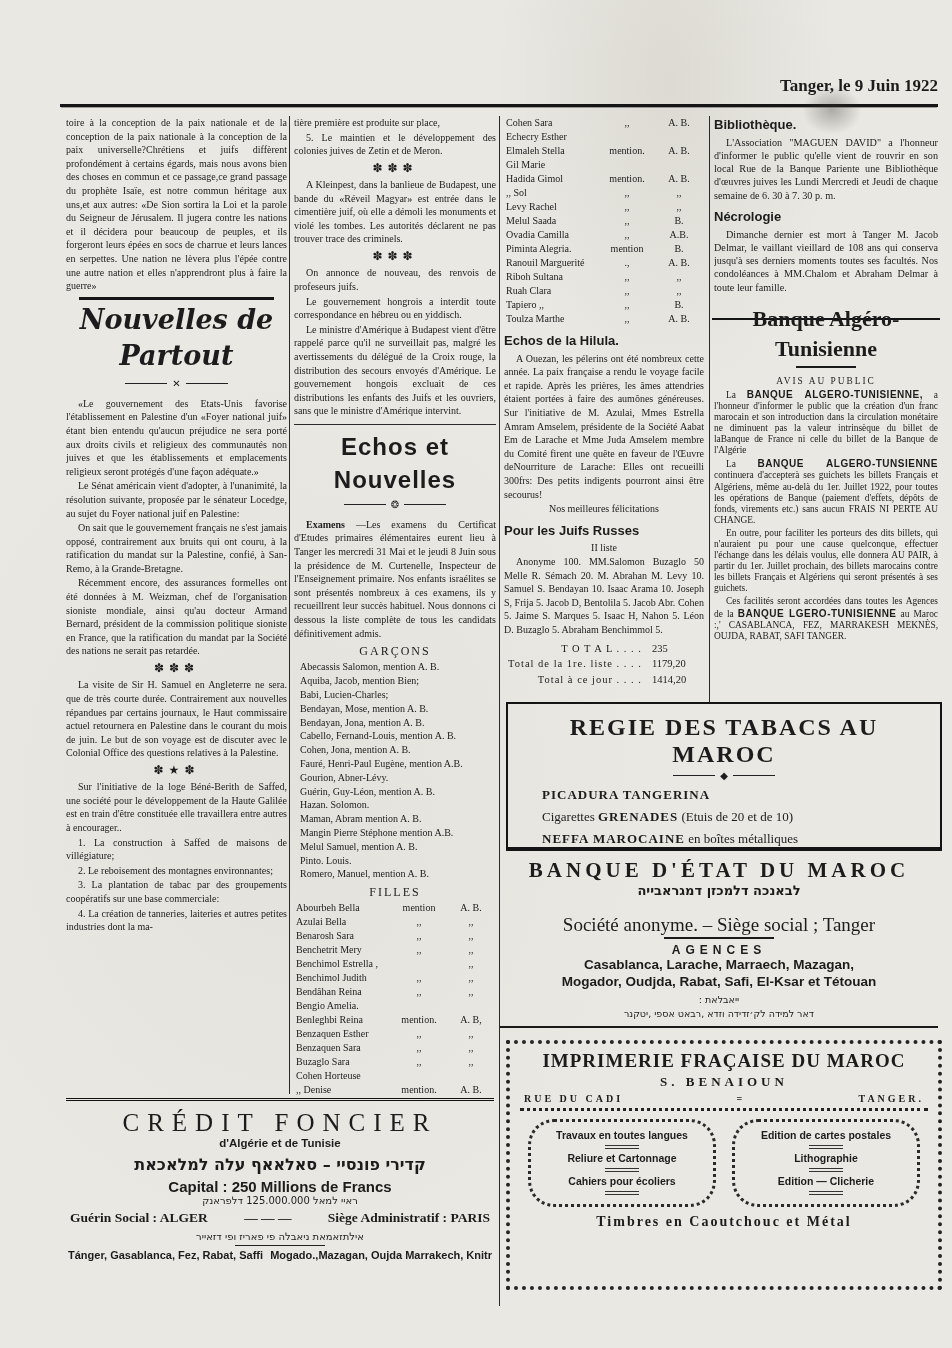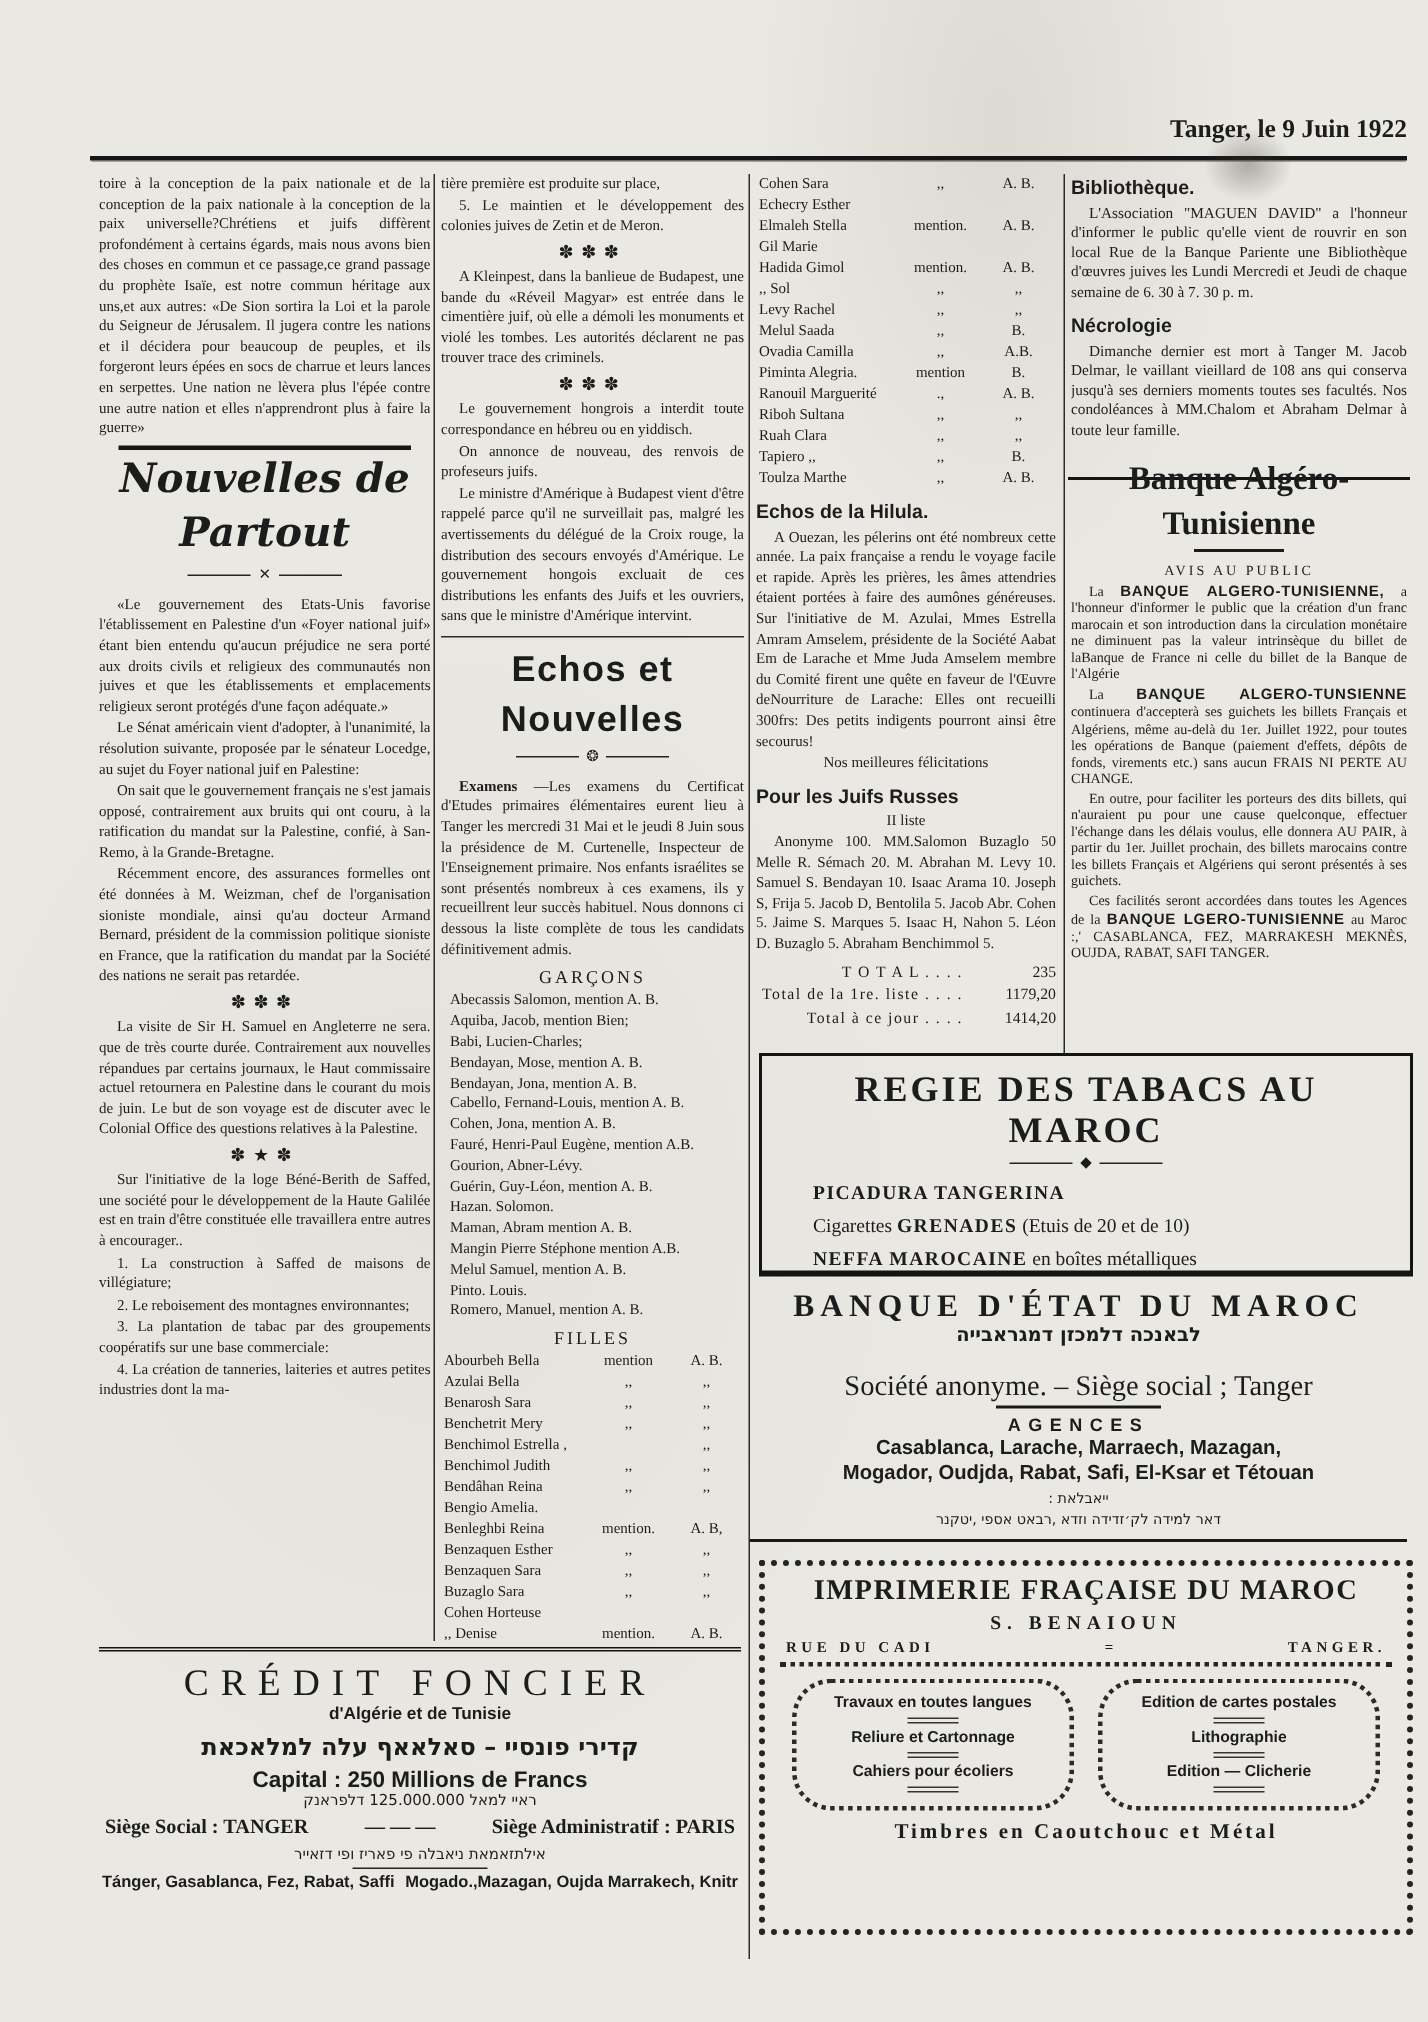--- a/index.html
+++ b/index.html
@@ -31,21 +31,21 @@
   .center{text-align:center;text-indent:0!important;}
   .list-head{text-align:center;font-size:12px;letter-spacing:2px;font-weight:normal;margin:3px 0 1px 0;text-indent:0!important;}
   .g-row{font-size:10px;line-height:1.38;padding-left:6px;text-align:left;}
   .name-row{display:flex;font-size:10px;line-height:1.4;text-align:left;}
   .nr-n{flex:1;padding-left:2px;}
   .nr-m{width:54px;text-align:center;}
   .nr-g{width:50px;text-align:center;}
   .totals{margin-top:4px;font-size:10.5px;}
   .t-row{display:flex;align-items:flex-end;line-height:1.5;}
   .t-label{flex:1;text-align:right;padding-right:10px;letter-spacing:1px;}
-  .t-val{width:52px;text-align:right;}
+  .t-val{width:52px;text-align:left;}
   
   .serif-banner{font-weight:bold;font-size:22px;text-align:center;margin:10px 0 2px 0;text-indent:0!important;}
   .short-rule{height:2px;background:#1a1a1a;width:60px;margin:0 auto 8px auto;}
   .avis{font-size:12.5px;letter-spacing:2px;margin-bottom:4px;}
   .dense p{font-size:9.4px;line-height:1.18;margin:0 0 2px 0;}
   .dense .lead-bold{font-family:"Liberation Sans","DejaVu Sans",sans-serif;font-weight:bold;font-size:10px;letter-spacing:.5px;}
   
   .ad-regie{border:2px solid #141414;border-bottom:4px solid #141414;padding:10px 14px 8px 14px;}
   .regie-title{font-size:24px;font-weight:bold;text-align:center;letter-spacing:2px;}
   .regie-line{font-size:13px;margin:6px 0 0 20px;}
@@ -120,22 +120,22 @@
         <p>4. La création de tanneries, laiteries et autres petites industries dont la ma-</p>
       </div>
   </div>
 
   <div class="abs col" style="left:294px;top:116px;width:202px;height:980px;">
     <p class="noindent">tière première est produite sur place,</p>
     <p>5. Le maintien et le développement des colonies juives de Zetin et de Meron.</p>
     <p class="orn">✽✽✽</p>
     <p>A Kleinpest, dans la banlieue de Budapest, une bande du «Réveil Magyar» est entrée dans le cimentière juif, où elle a démoli les monuments et violé les tombes. Les autorités déclarent ne pas trouver trace des criminels.</p>
     <p class="orn">✽✽✽</p>
+    <p>On annonce de nouveau, des renvois de profeseurs juifs.</p>
     <p>Le gouvernement hongrois a interdit toute correspondance en hébreu ou en yiddisch.</p>
-    <p>On annonce de nouveau, des renvois de profeseurs juifs.</p>
     <p>Le ministre d'Amérique à Budapest vient d'être rappelé parce qu'il ne surveillait pas, malgré les avertissements du délégué de la Croix rouge, la distribution des secours envoyés d'Amérique. Le gouvernement hongois excluait de ces distributions les enfants des Juifs et les ouvriers, sans que le ministre d'Amérique intervint.</p>
     <div class="rule-full"></div>
     <h2 class="big-head">Echos et Nouvelles</h2>
     <div class="div-orn">
         <span class="glyph">❂</span>
       </div>
     <p><b class="lead-bold">Examens</b><span> —Les examens du Certificat d'Etudes primaires élémentaires eurent lieu à Tanger les mercredi 31 Mai et le jeudi 8 Juin sous la présidence de M. Curtenelle, Inspecteur de l'Enseignement primaire. Nos enfants israélites se sont présentés nombreux à ces examens, ils y recueillrent leur succès habituel. Nous donnons ci dessous la liste complète de tous les candidats définitivement admis.</span></p>
     <h3 class="list-head">GARÇONS</h3>
     <div>
         <div class="g-row">Abecassis Salomon, mention A. B.</div>
@@ -408,21 +408,21 @@
     <div class="im-footer">Timbres en Caoutchouc et Métal</div>
   </div>
 
   <div class="abs ad-credit" style="left:66px;top:1098px;width:428px;height:200px;">
     <div class="cf-title">CRÉDIT FONCIER</div>
     <div class="cf-sub">d'Algérie et de Tunisie</div>
     <div class="cf-heb1" dir="rtl">קדירי פונסיי – סאלאאף עלה למלאכאת</div>
     <div class="cf-capital">Capital :  250 Millions de Francs</div>
     <div class="cf-heb2" dir="rtl">ראיי למאל  125.000.000  דלפראנק</div>
     <div class="cf-sieges">
-      <span>Siège  Social :   TANGER</span>
+      <span>Guérin  Social :   ALGER</span>
       <span>— — —</span>
       <span>Siège  Administratif :  PARIS</span>
     </div>
     <div class="cf-heb3" dir="rtl">אילתזאמאת ניאבלה פי פאריז ופי דזאייר</div>
     <div class="rule-sm"></div>
     <div class="cf-cities">
       <span>Tánger,  Gasablanca, Fez,  Rabat,   Saffi</span>
       <span>Mogado.,Mazagan, Oujda Marrakech, Knitr</span>
     </div>
   </div>

